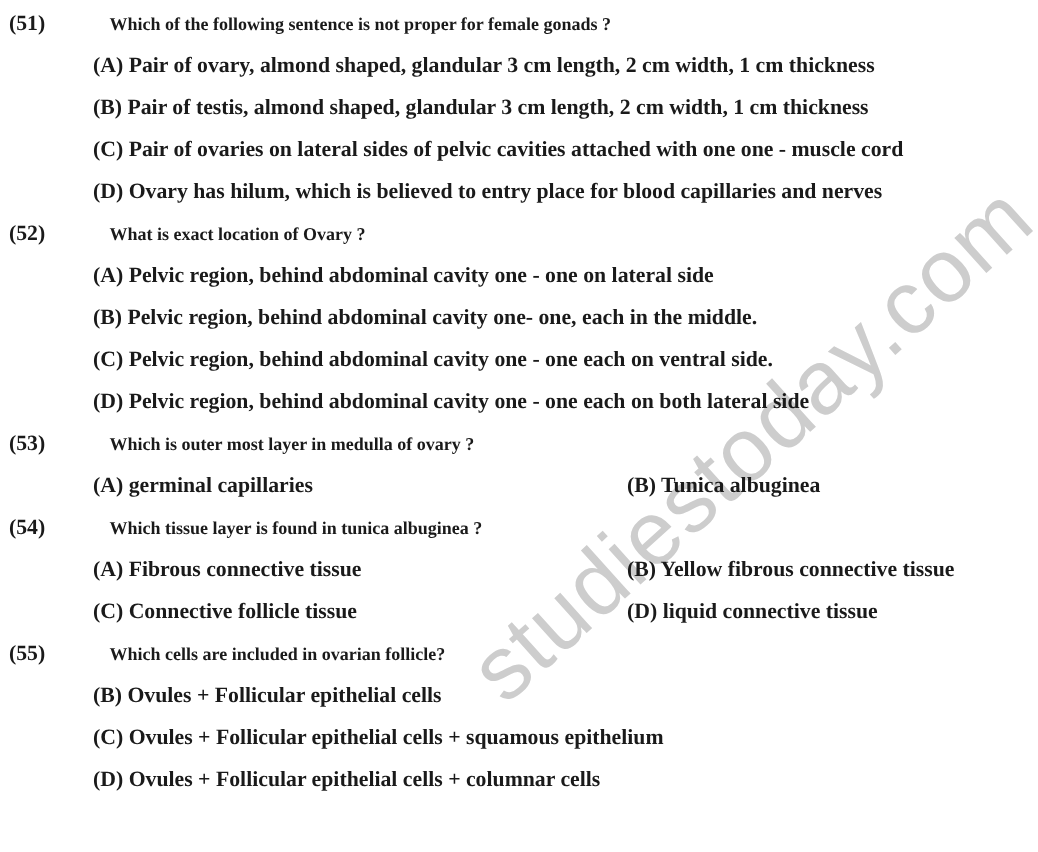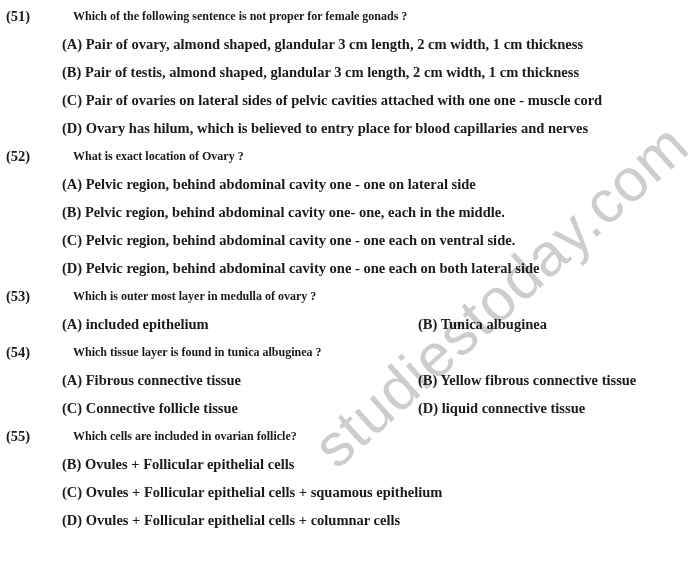--- a/index.html
+++ b/index.html
@@ -128,21 +128,21 @@
         <span class="opt col1">(D) Pelvic region, behind abdominal cavity one - one each on both lateral side</span>
       </div>
     </div>
 
     <div class="question-block">
       <div class="qline">
         <span class="qnum">(53)</span>
         <span class="qtext">Which is outer most layer in medulla of ovary ?</span>
       </div>
       <div class="optline">
-        <span class="opt col1">(A) included epithelium</span>
+        <span class="opt col1">(A) germinal capillaries</span>
         <span class="opt col2">(B) Tunica albuginea</span>
       </div>
     </div>
 
     <div class="question-block">
       <div class="qline">
         <span class="qnum">(54)</span>
         <span class="qtext">Which tissue layer is found in tunica albuginea ?</span>
       </div>
       <div class="optline">

